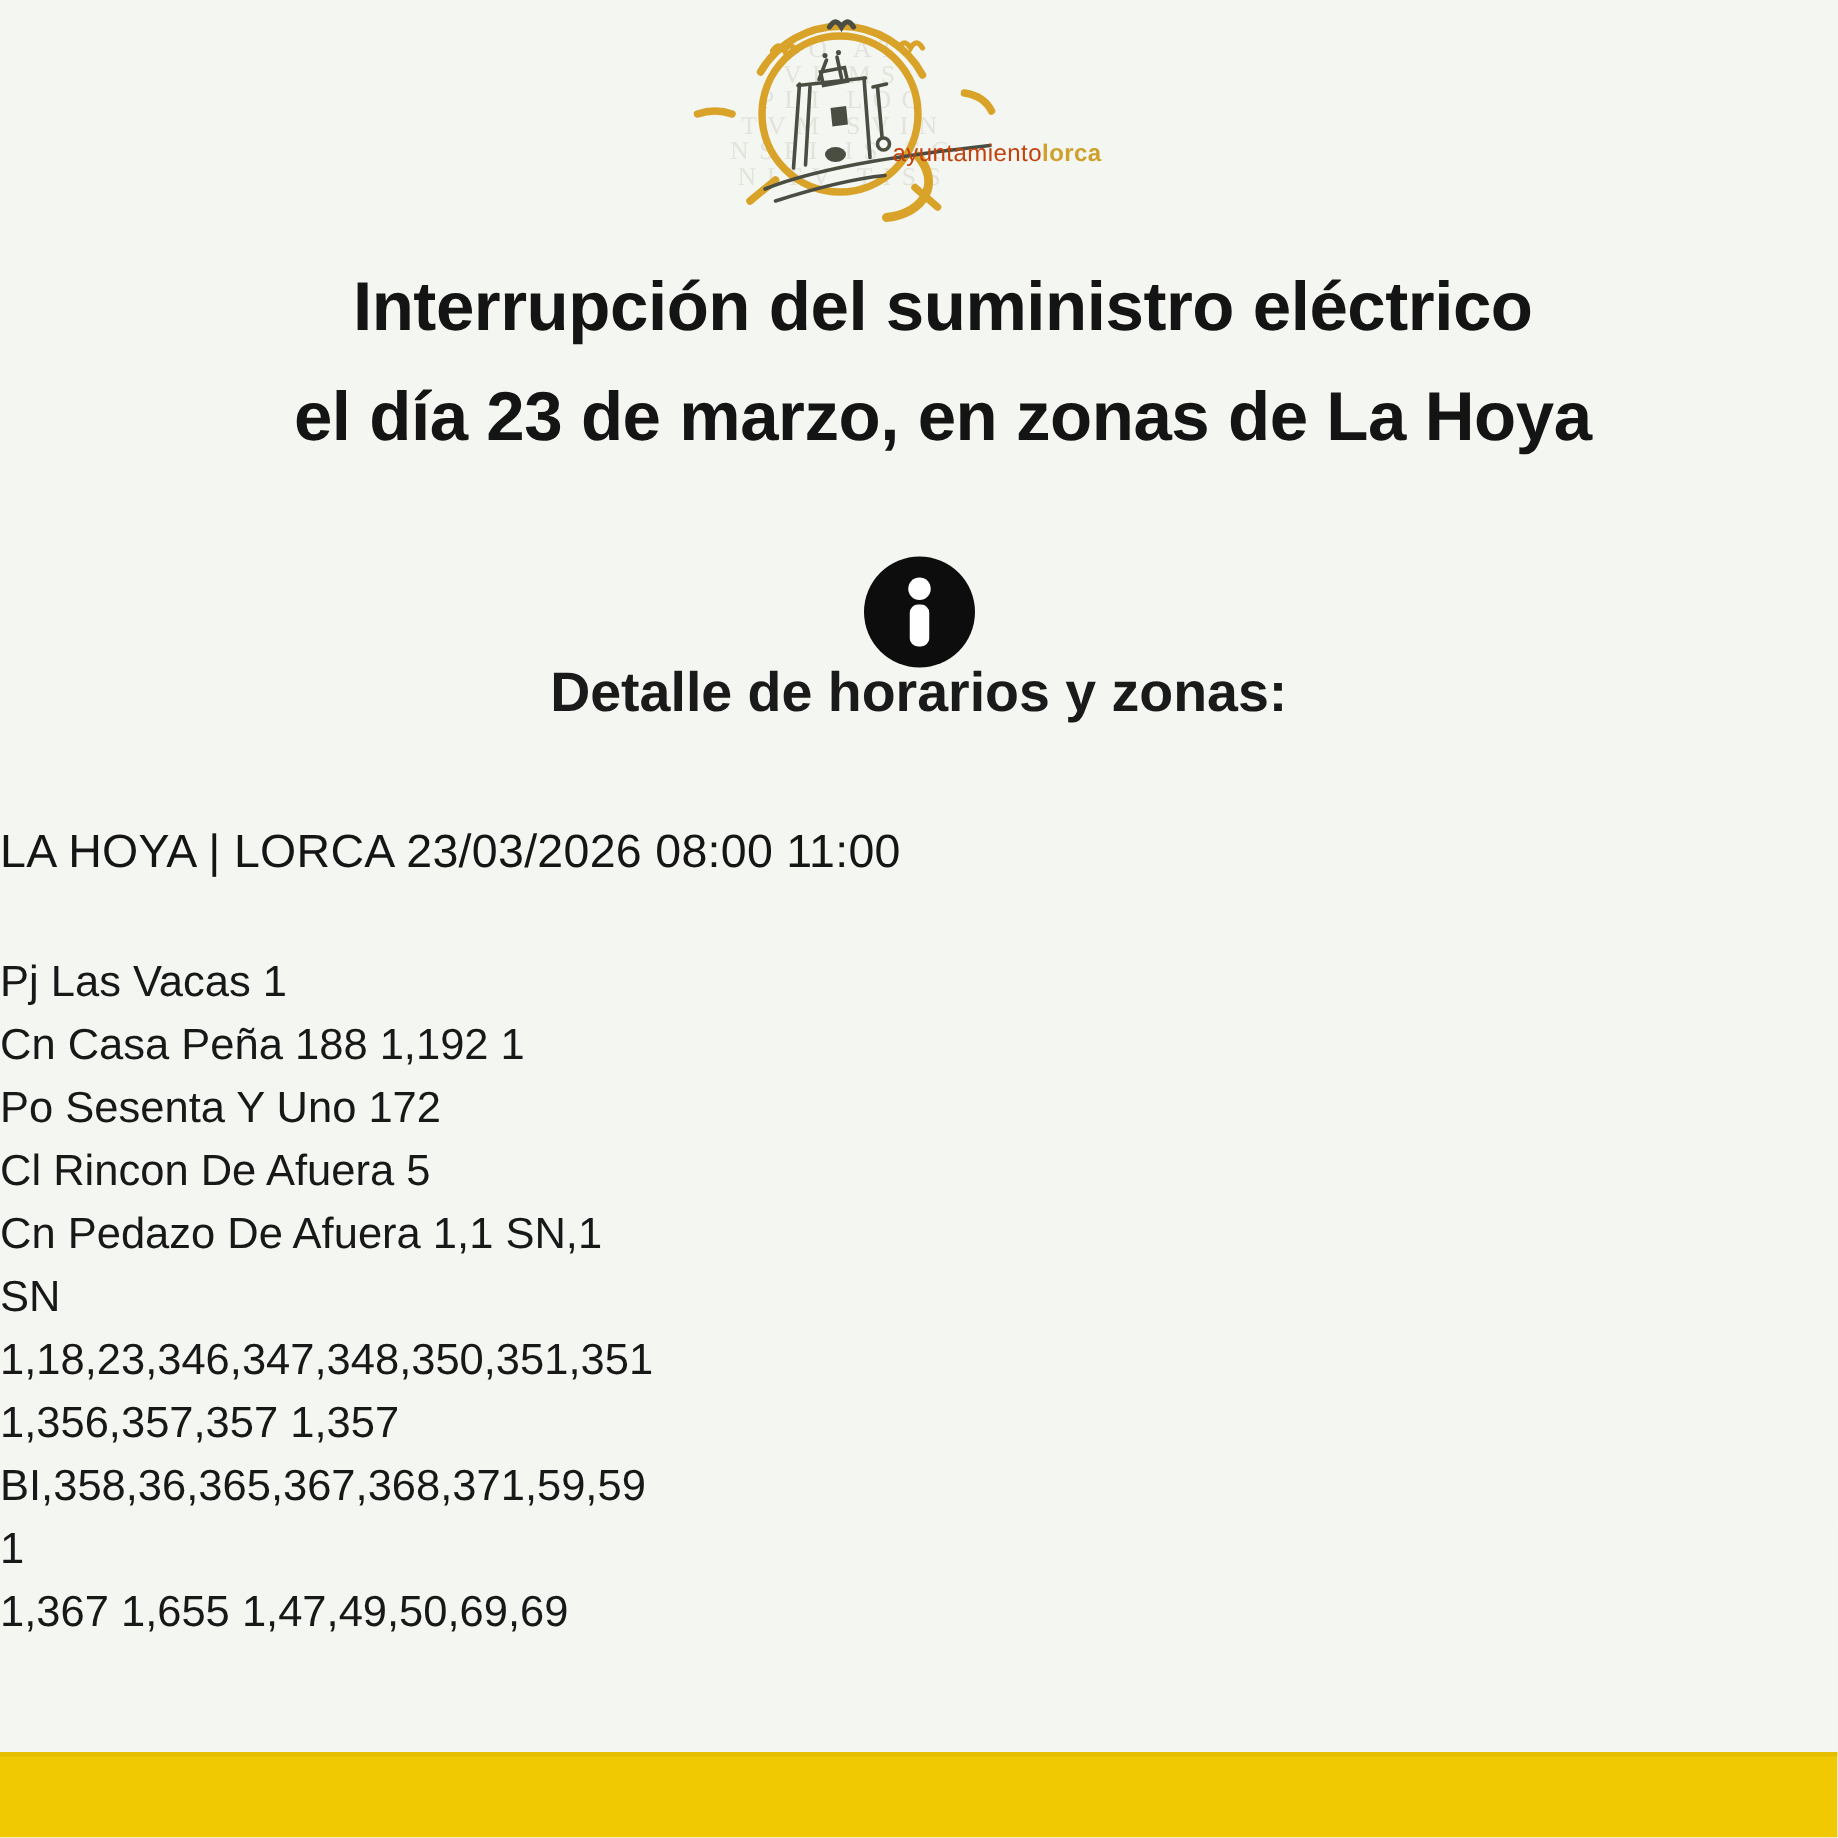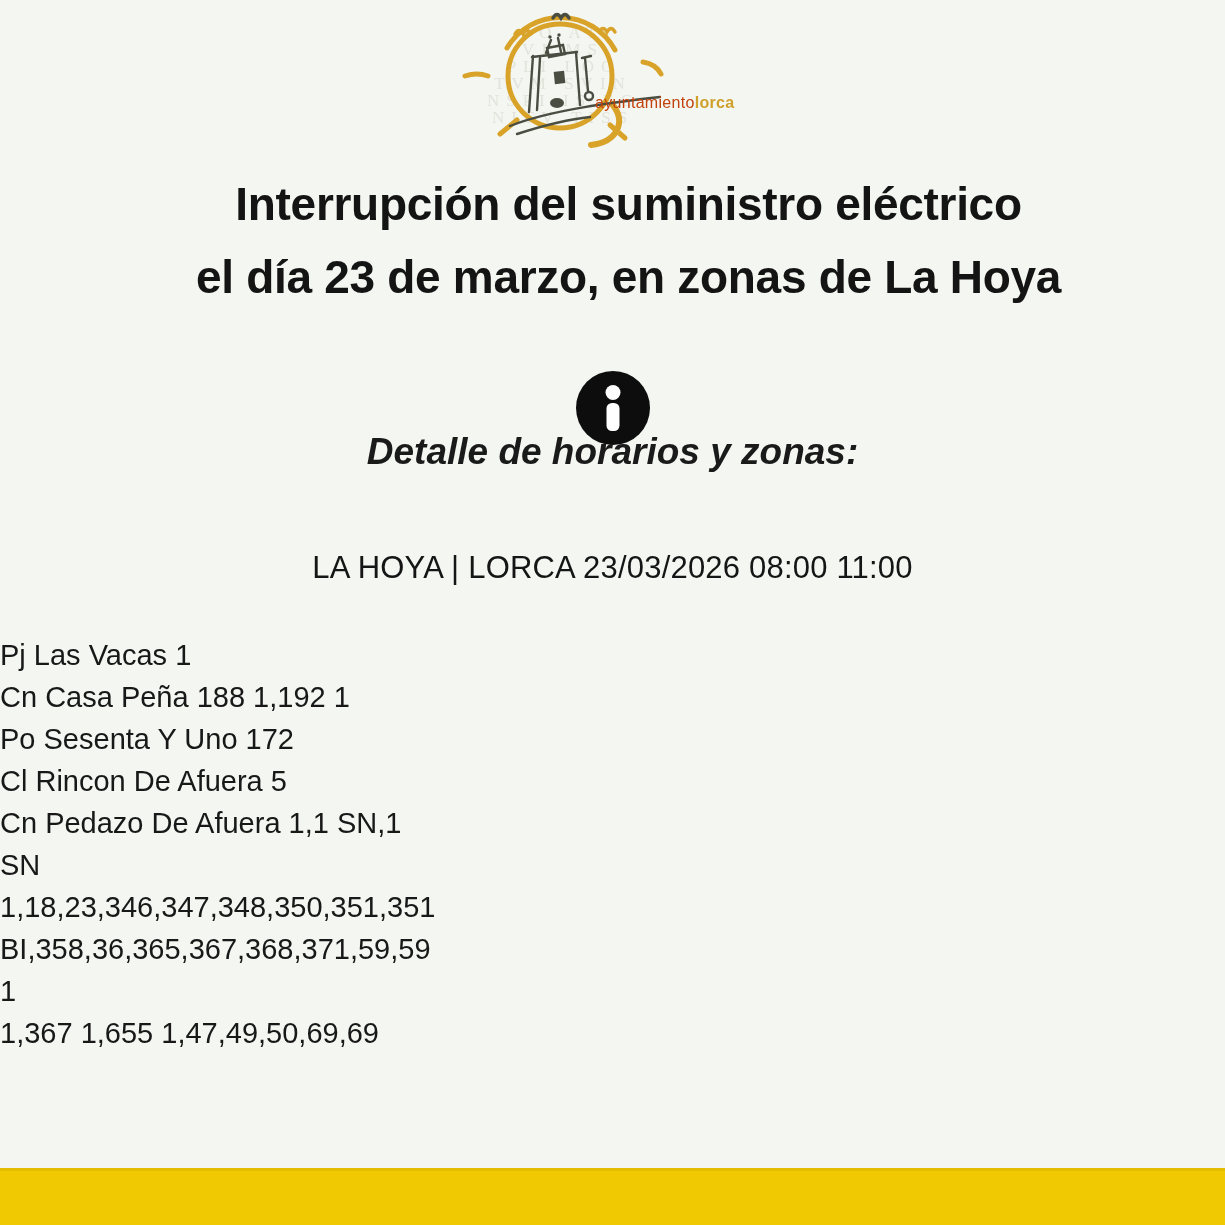--- a/index.html
+++ b/index.html
@@ -55,37 +55,35 @@
     top: 370px;
     left: 50%;
     transform: translateX(-50%);
     width: 76px;
     height: 76px;
   }
 
   
   .subtitle {
     position: absolute;
-    top: 431px;
+    top: 441px;
     left: 0;
     width: 100%;
     text-align: center;
-    font-style: italic;
     font-weight: 600;
     font-size: 37px;
     color: #1a1a1a;
   }
 
   
   .zone-header {
     position: absolute;
     top: 550px;
     left: 0;
     width: 100%;
-    text-align: center;
     font-size: 31px;
     font-weight: 500;
     letter-spacing: 0.2px;
     color: #151515;
   }
 
   
   .address-list {
     position: absolute;
     top: 634px;
@@ -182,20 +180,21 @@
   <div class="zone-header">LA HOYA | LORCA 23/03/2026 08:00 11:00</div>
 
   <div class="address-list">
     <div class="address-line">Pj Las Vacas 1</div>
     <div class="address-line">Cn Casa Peña 188 1,192 1</div>
     <div class="address-line">Po Sesenta Y Uno 172</div>
     <div class="address-line">Cl Rincon De Afuera 5</div>
     <div class="address-line">Cn Pedazo De Afuera 1,1 SN,1</div>
     <div class="address-line">SN</div>
     <div class="address-line">1,18,23,346,347,348,350,351,351</div>
+    <div class="address-line">1,356,357,357 1,357</div>
     <div class="address-line">BI,358,36,365,367,368,371,59,59</div>
     <div class="address-line">1</div>
     <div class="address-line">1,367 1,655 1,47,49,50,69,69</div>
   </div>
 
   <div class="footer-bar"></div>
 
 </div>
 
 </body></html>

